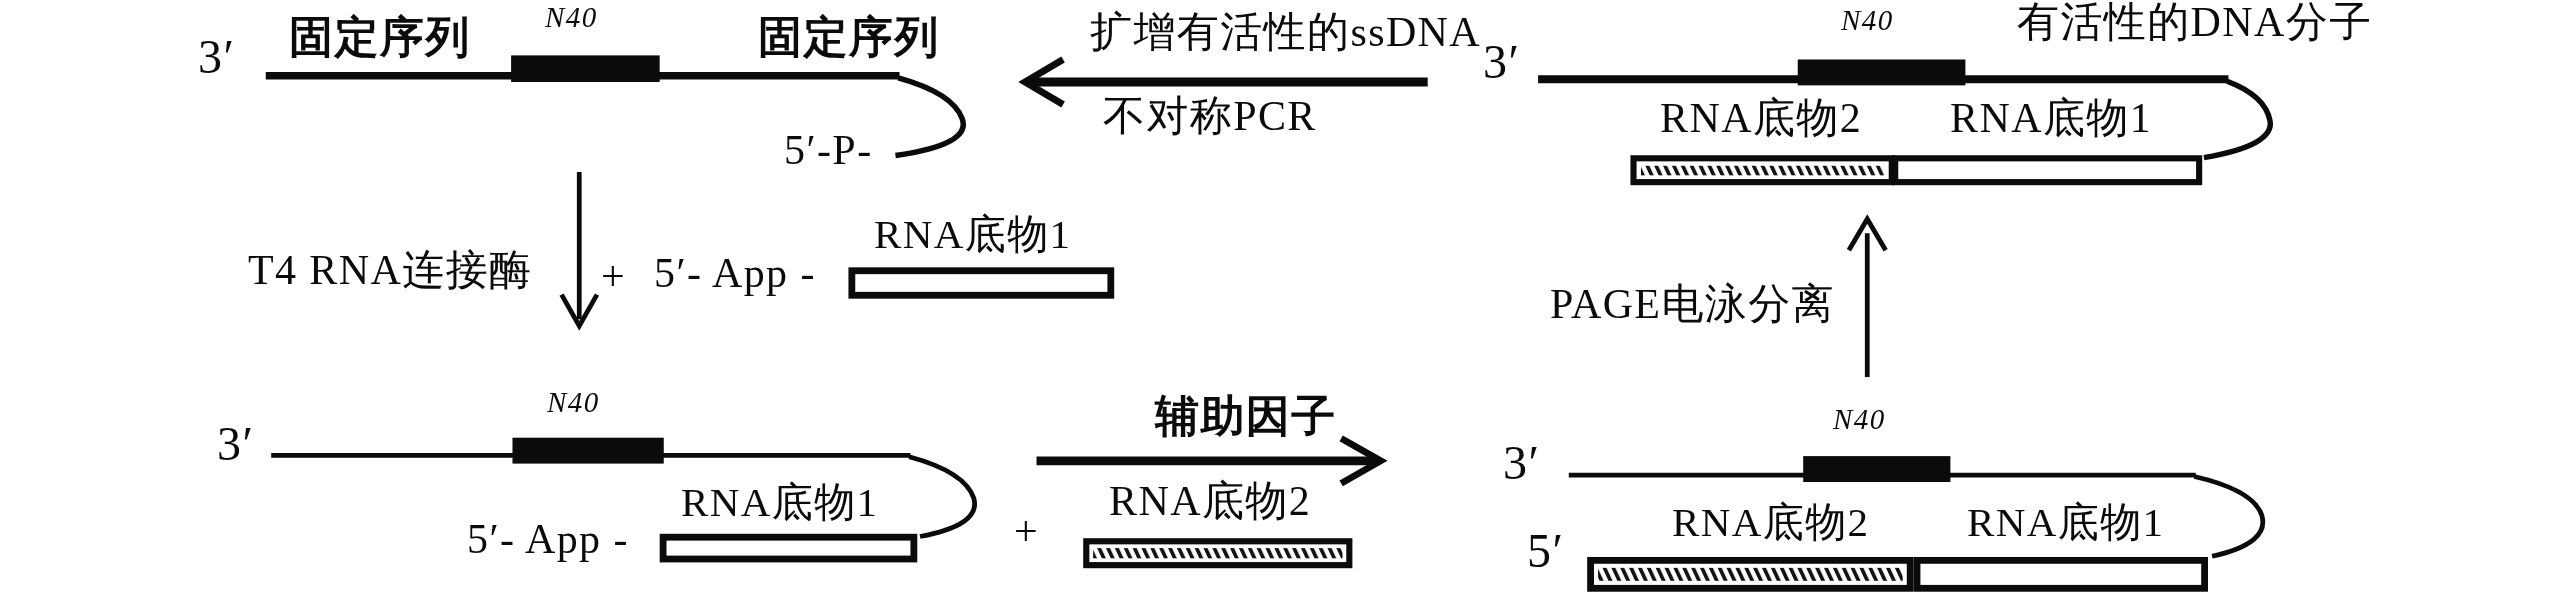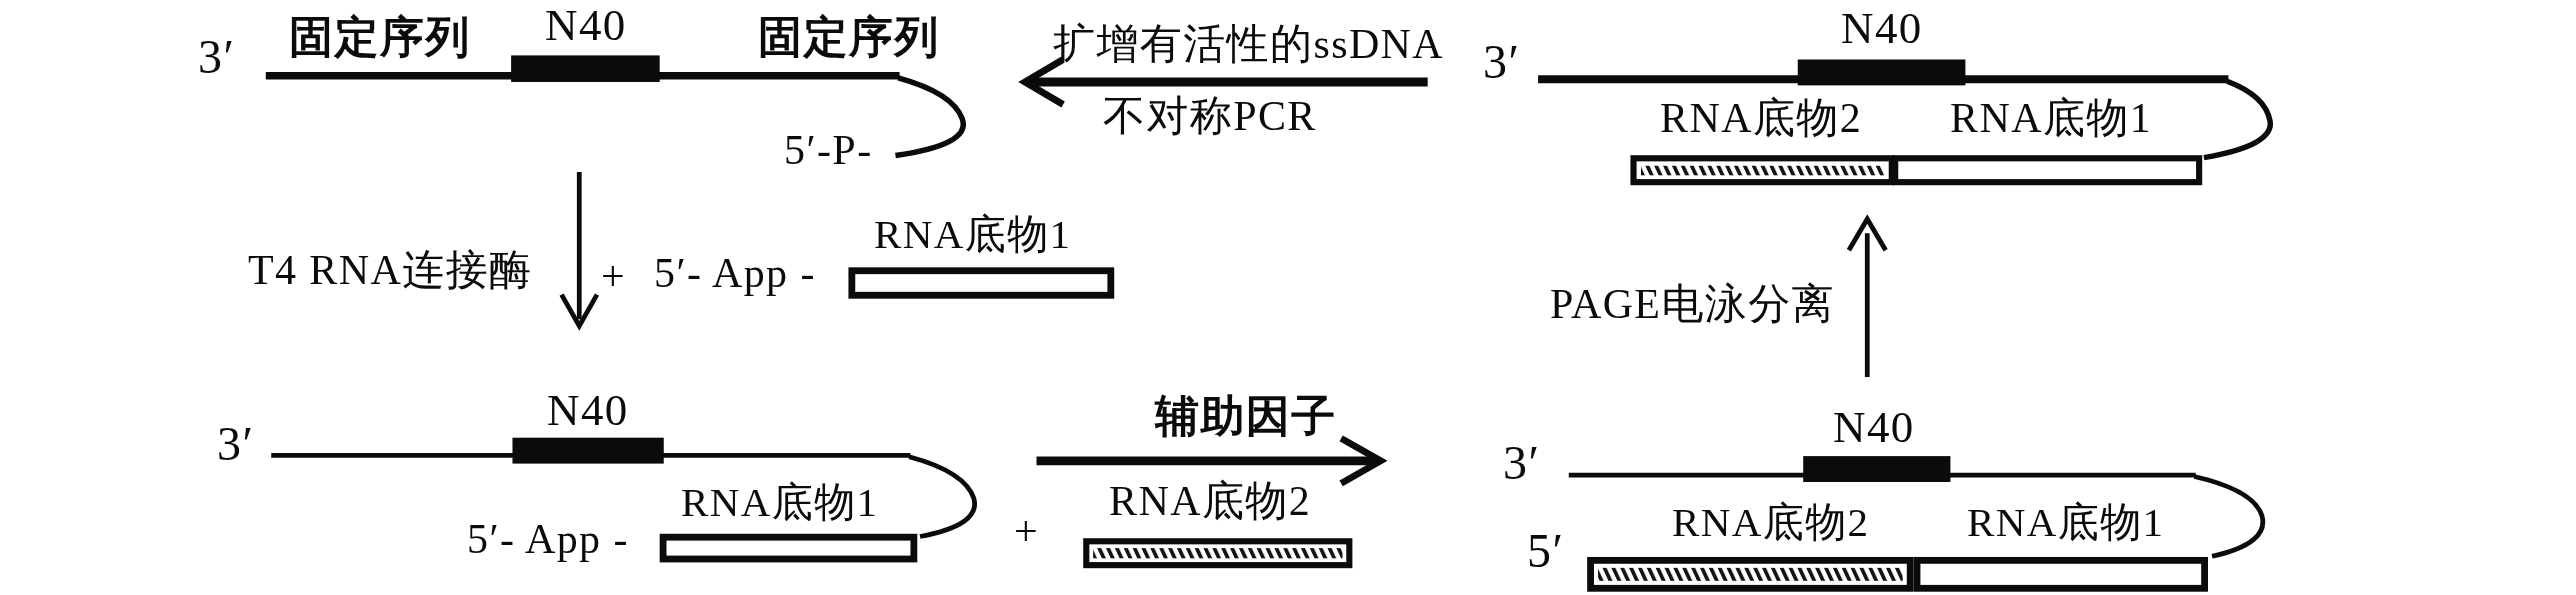--- a/index.html
+++ b/index.html
@@ -16,21 +16,21 @@
     position:absolute;
     white-space:nowrap;
     line-height:1;
     color:#0b0b0b;
     letter-spacing:1.4px;
     font-family:"Liberation Serif","DejaVu Serif",serif;
   }
   .fs62{font-size:42px;}
   .fs64{font-size:44px;font-weight:bold;}
   .fs60{font-size:41px;}
-  .fs66{font-size:45px;}
+  .fs66{font-size:29px;font-style:italic;}
   .fs70{font-size:48px;}
 </style>
 </head>
 <body>
 
 <div class="canvas">
 
   <svg class="art" width="2576" height="596" viewBox="0 0 3780 874">
     <defs>
       <pattern id="hatch" patternUnits="userSpaceOnUse" width="13" height="13" patternTransform="skewX(25)">
@@ -77,25 +77,26 @@
     <rect x="2345" y="833" width="447" height="19" fill="url(#hatch)"></rect>
     <rect x="2813" y="822" width="422" height="41" fill="#ffffff" stroke="#0b0b0b" stroke-width="10"></rect>
   </svg>
 
   <span class="t fs70" style="left:198px;top:33px;">3′</span>
   <span class="t fs64" style="left:289px;top:16.4px;">固定序列</span>
   <span class="t fs66" style="left:545px;top:2.7px;">N40</span>
   <span class="t fs64" style="left:758px;top:16.4px;">固定序列</span>
   <span class="t fs62" style="left:784px;top:129px;text-align:right;">5′-P-</span>
 
-  <span class="t fs62" style="left:1053px;top:11px;margin-top:12px;">扩增有活性的ssDNA</span>
+  <span class="t fs62" style="left:1090px;top:11px;">扩增有活性的ssDNA</span>
   <span class="t fs62" style="left:1103px;top:95px;">不对称PCR</span>
 
   <span class="t fs70" style="left:1483px;top:38px;">3′</span>
   <span class="t fs66" style="left:1841px;top:5.5px;">N40</span>
+  <span class="t fs62" style="left:2017px;top:1.4px;">有活性的DNA分子</span>
   <span class="t fs62" style="left:1660px;top:97px;">RNA底物2</span>
   <span class="t fs62" style="left:1950px;top:97px;">RNA底物1</span>
 
   <span class="t fs62" style="left:248px;top:249px;text-align:right;">T4 RNA连接酶</span>
   <span class="t fs62" style="left:601px;top:255px;">+</span>
   <span class="t fs62" style="left:654px;top:252px;">5′- App -</span>
   <span class="t fs60" style="left:874px;top:214px;">RNA底物1</span>
 
   <span class="t fs62" style="left:1550px;top:283px;text-align:right;">PAGE电泳分离</span>
 

